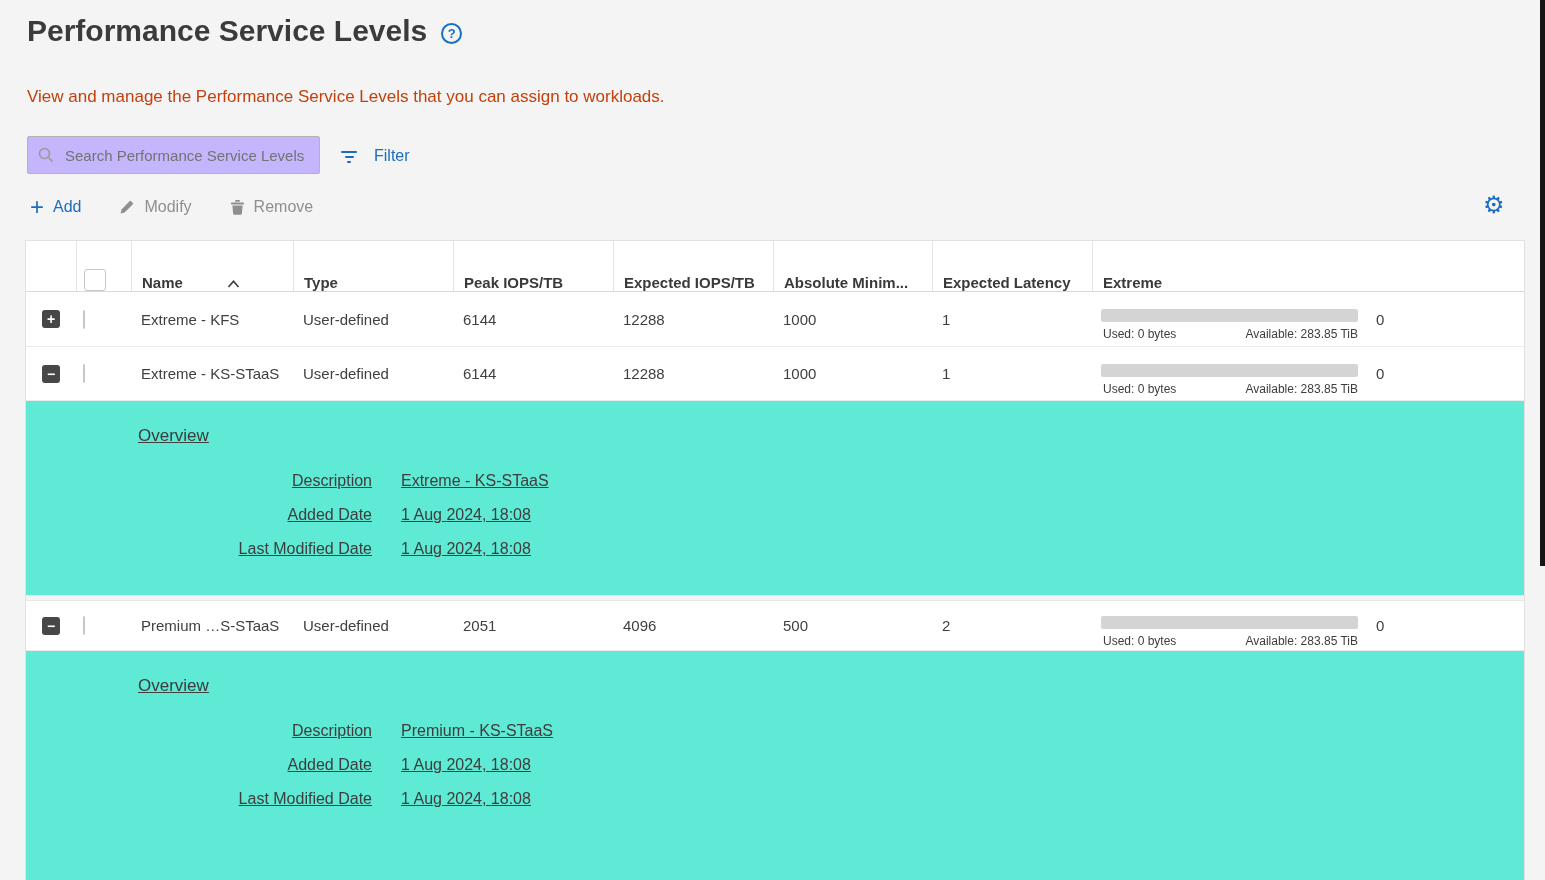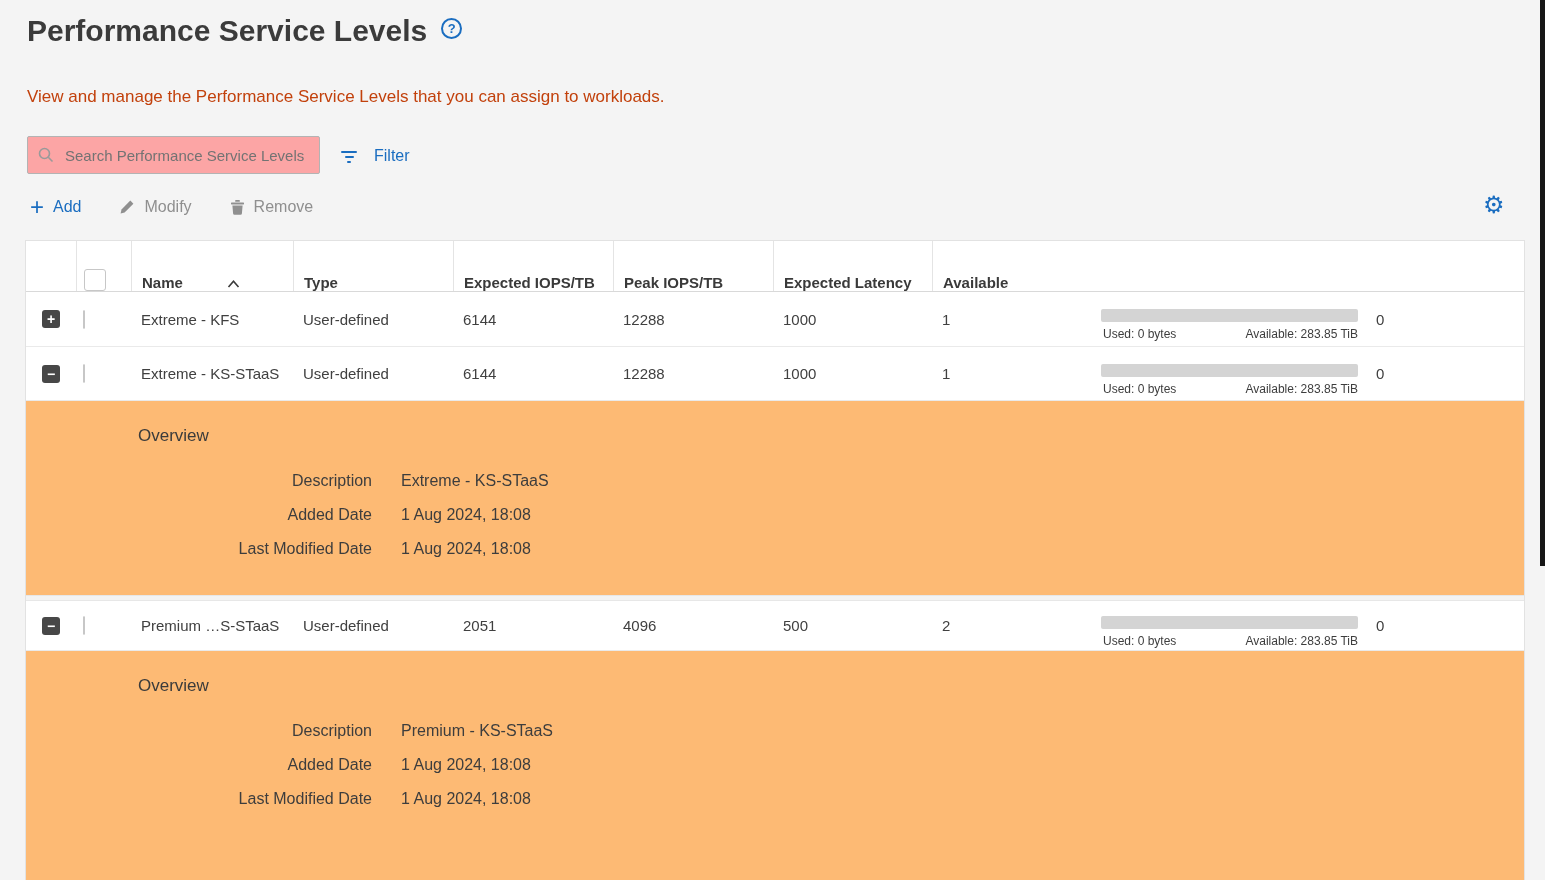--- a/index.html
+++ b/index.html
@@ -6,33 +6,33 @@
   html,body { width:1545px; height:880px; }
   body {
     background:#f4f4f4;
     font-family:"Liberation Sans", sans-serif;
     color:#404040;
     position:relative;
     overflow:hidden;
   }
 
   
-  .page-title-row { position:absolute; left:27px; top:14px; display:flex; gap:14px; }
+  .page-title-row { position:absolute; left:27px; top:14px; display:flex; align-items:center; gap:14px; }
   .page-title-row h1 { font-size:30px; font-weight:600; color:#3b3b3b; }
   .help-icon {
     width:21px; height:21px; border:2px solid #1a6dc0; border-radius:50%;
     color:#1a6dc0; font-size:13px; font-weight:700;
     display:flex; align-items:center; justify-content:center; margin-top:4px; cursor:pointer;
   }
   .subtitle { position:absolute; left:27px; top:87px; font-size:17px; color:#c2410c; }
 
   
   .search-box {
     position:absolute; left:27px; top:136px; width:293px; height:38px;
-    background:#fca5a5; border:1px solid #b3b3b3; border-radius:2px;
+    background:#c4b5fd; border:1px solid #b3b3b3; border-radius:2px;
     display:flex; align-items:center; padding:0 10px; gap:11px;
   }
   .search-box input {
     border:none; outline:none; flex:1; font-size:15px; color:#404040;
     font-family:"Liberation Sans", sans-serif; background:transparent;
   }
   .search-box input::placeholder { color:#737373; }
   .filter-btn {
     position:absolute; left:341px; top:144px; display:flex; align-items:center; gap:17px;
     color:#1a6dc0; font-size:16px; cursor:pointer; height:24px;
@@ -82,21 +82,21 @@
   .cell-checkbox { padding-left:7px; }
   .checkbox {
     width:22px; height:22px; background:#fff; border:1px solid #c7c7c7; border-radius:3px; cursor:pointer;
   }
 
   .cap { padding:12px 8px 0 9px; display:flex; flex-direction:column; justify-content:center; }
   .cap-bar { height:13px; background:#d4d4d4; border-radius:2px; }
   .cap-labels { display:flex; justify-content:space-between; font-size:12px; color:#3d3d3d; margin-top:5px; padding-left:2px; }
 
   
-  .expand { padding:25px 0 0 112px; background:#fdba74; }
+  .expand { padding:25px 0 0 112px; background:#5eead4;text-decoration:underline; }
   .expand-2 { height:194px; }
   .expand-3 { height:230px; }
   .expand h3 { font-size:17px; font-weight:400; color:#3b3b3b; }
   .ov-grid {
     margin-top:26px; display:grid; grid-template-columns:234px auto;
     column-gap:29px; row-gap:16px; font-size:16px; color:#3d3d3d;
   }
   .ov-label { text-align:right; }
 
   .row-divider { height:6px; background:#f3f3f3; border-top:1px solid #e7e7e7; border-bottom:1px solid #e7e7e7; }
@@ -167,24 +167,25 @@
     </div>
     <div class="th">
       <span>Name</span>
       <span class="sort-caret">
         <svg width="13" height="8" viewBox="0 0 13 8">
             <path d="M1.5 7 6.5 1.3 11.5 7" fill="none" stroke="#3a3a3a" stroke-width="1.6"></path>
           </svg>
       </span>
     </div>
     <div class="th">Type</div>
+    <div class="th">Peak IOPS/TB</div>
     <div class="th">Expected IOPS/TB</div>
-    <div class="th">Peak IOPS/TB</div>
+    <div class="th">Absolute Minim...</div>
     <div class="th">Expected Latency</div>
-    <div class="th">Available</div>
+    <div class="th">Extreme</div>
   </div>
 
   <div class="grid-row data-row row-1">
     <div class="cell-expander">
       <button class="expander-btn">+</button>
     </div>
     <div class="cell-checkbox">
       <span class="checkbox"></span>
     </div>
     <div class="td">Extreme - KFS</div>

